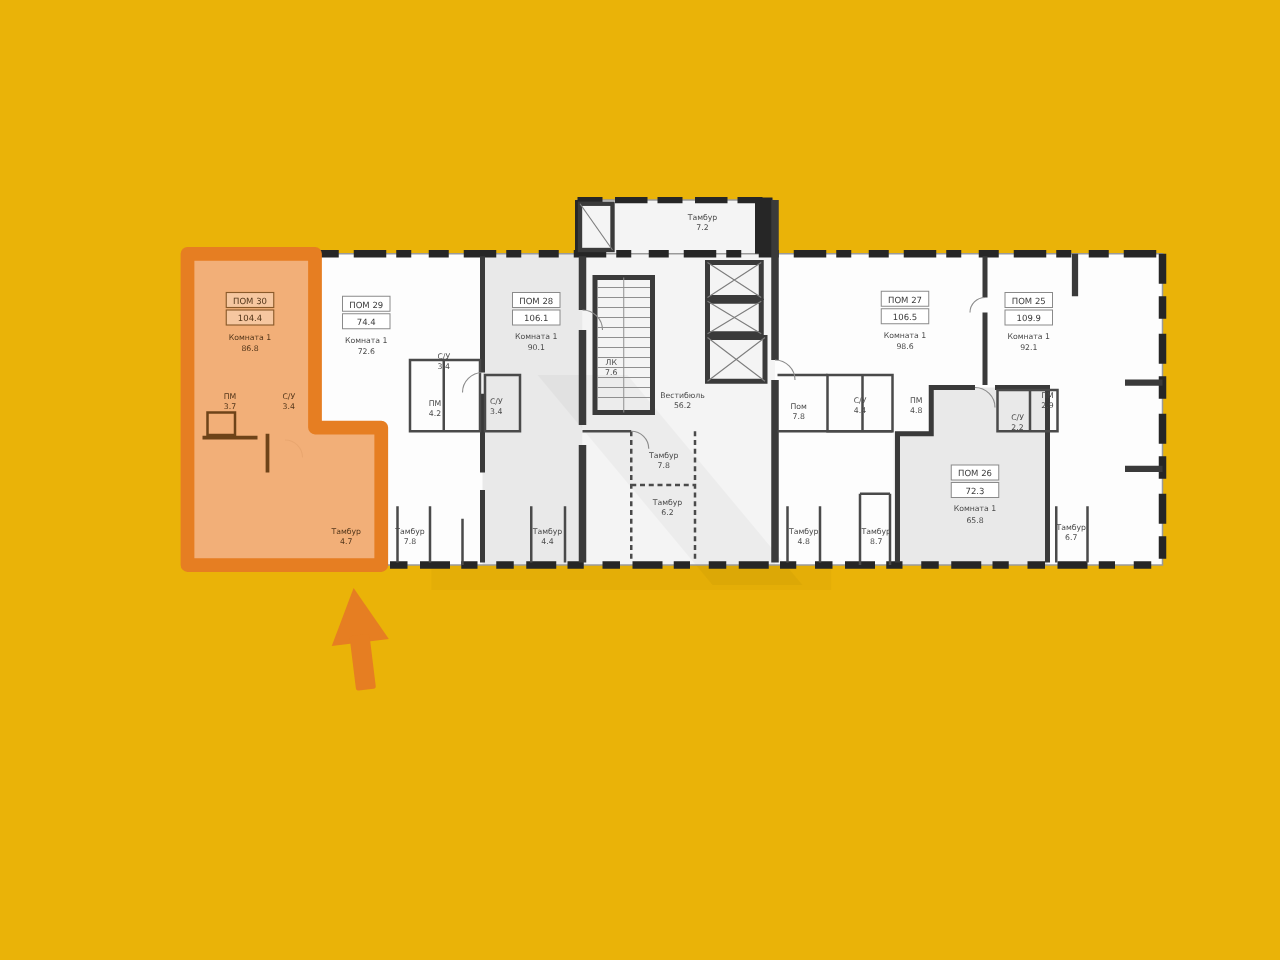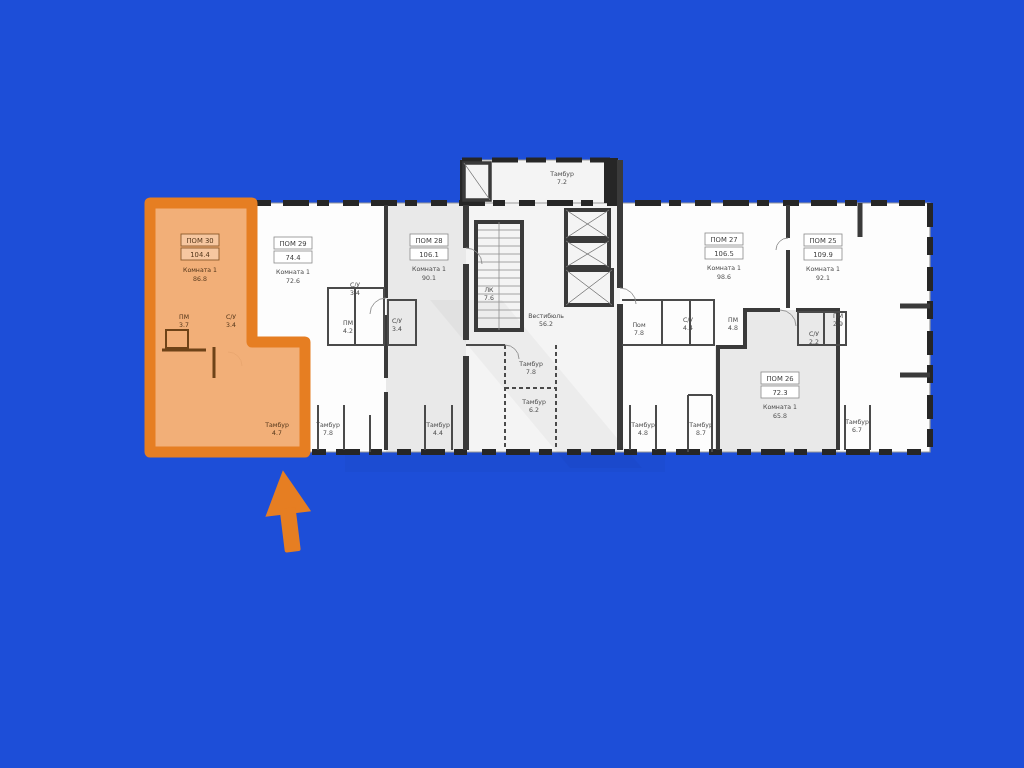--- a/index.html
+++ b/index.html
@@ -1,16 +1,16 @@
 <!DOCTYPE html>
 <html><head>
 <meta charset="utf-8">
 <style>
   html,body{margin:0;padding:0;background:#ffffff;}
-  .stage{position:relative;width:1024px;height:768px;background:#1d4ed8;overflow:hidden;
+  .stage{position:relative;width:1024px;height:768px;background:#eab308;overflow:hidden;
          font-family:"DejaVu Sans",sans-serif;}
   svg{position:absolute;left:0;top:0;}
   
   .t  {font-family:"DejaVu Sans",sans-serif;font-size:6.2px;fill:#4b4b4b;text-anchor:middle;}
   .tb {font-family:"DejaVu Sans",sans-serif;font-size:6.8px;fill:#3c3c3c;text-anchor:middle;}
   .to {fill:#53361a;}                 
   .box{fill:#ffffff;stroke:#8a8a8a;stroke-width:0.8;}
   .boxo{fill:rgba(255,255,255,0.30);stroke:#8a5a2a;stroke-width:0.9;}
   .wall {stroke:#3a3a3a;fill:none;}
   .wallh{stroke:#262626;fill:none;}

